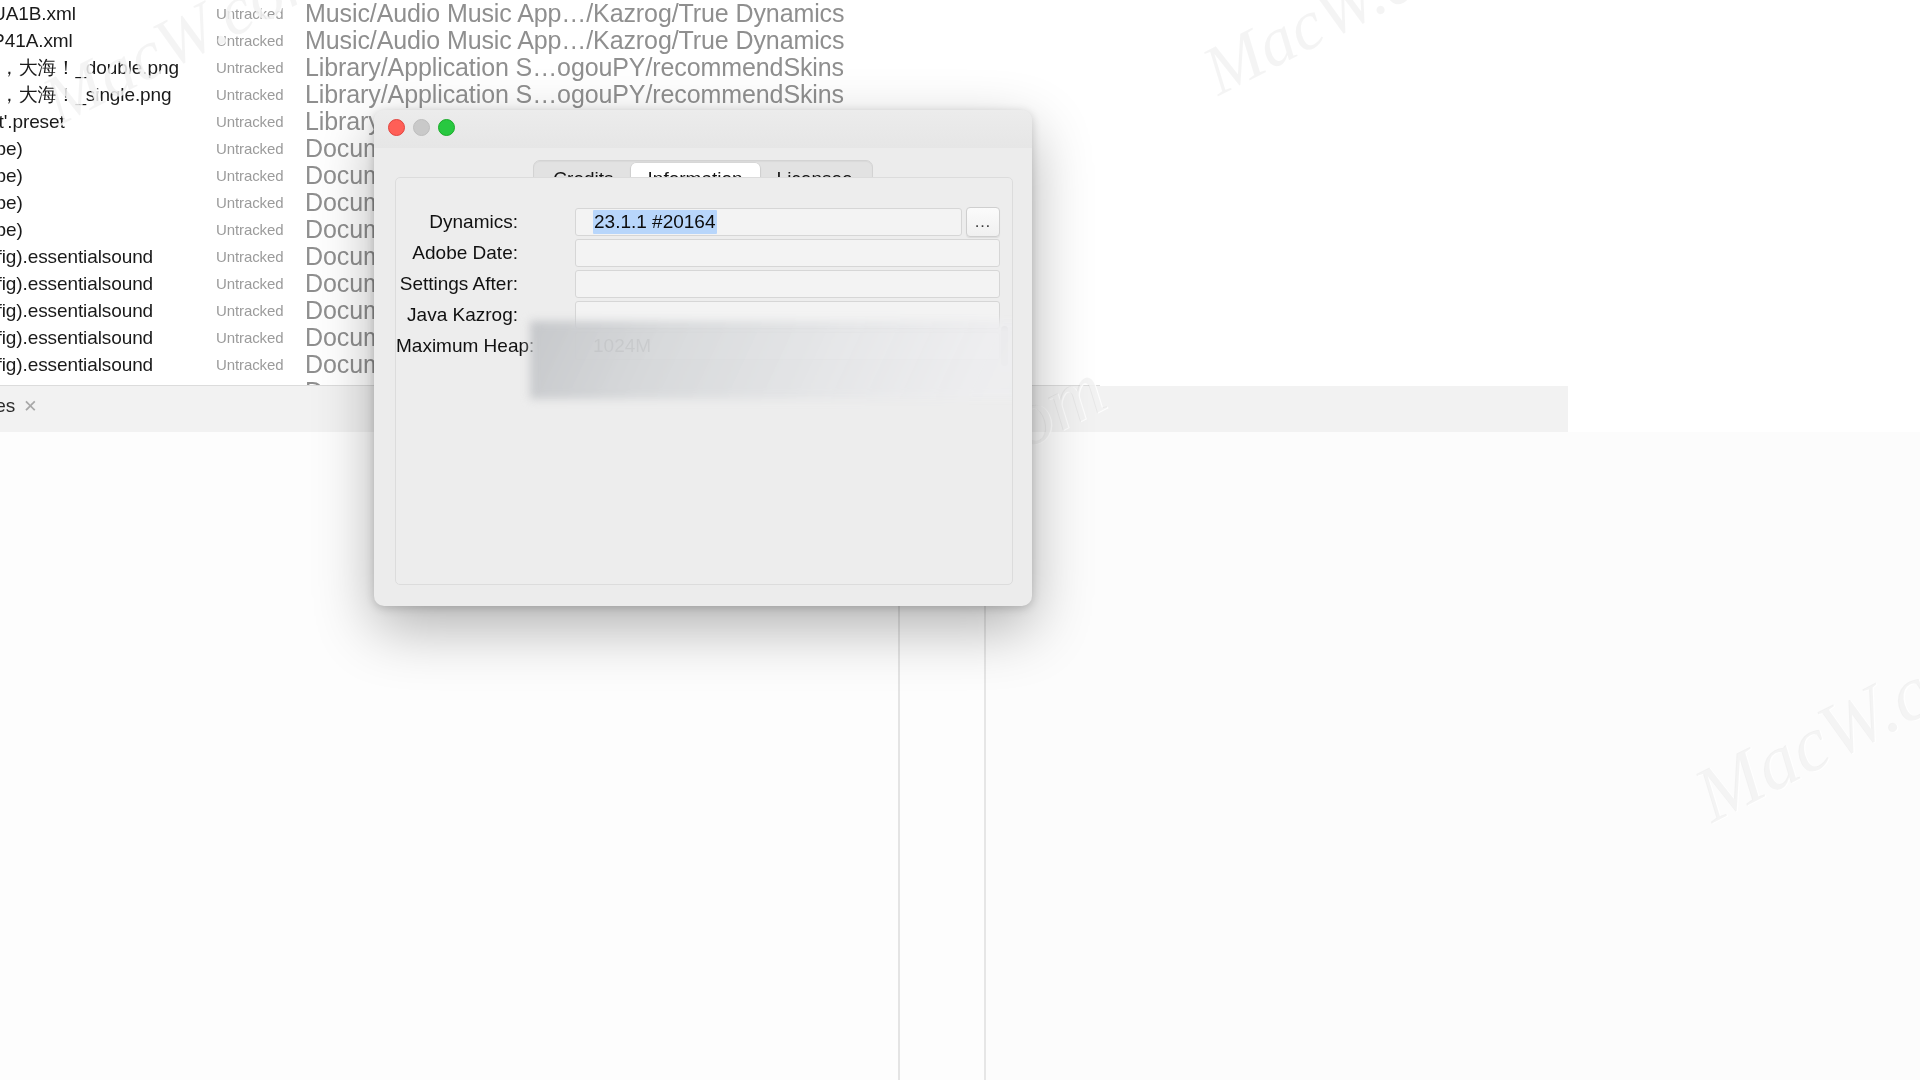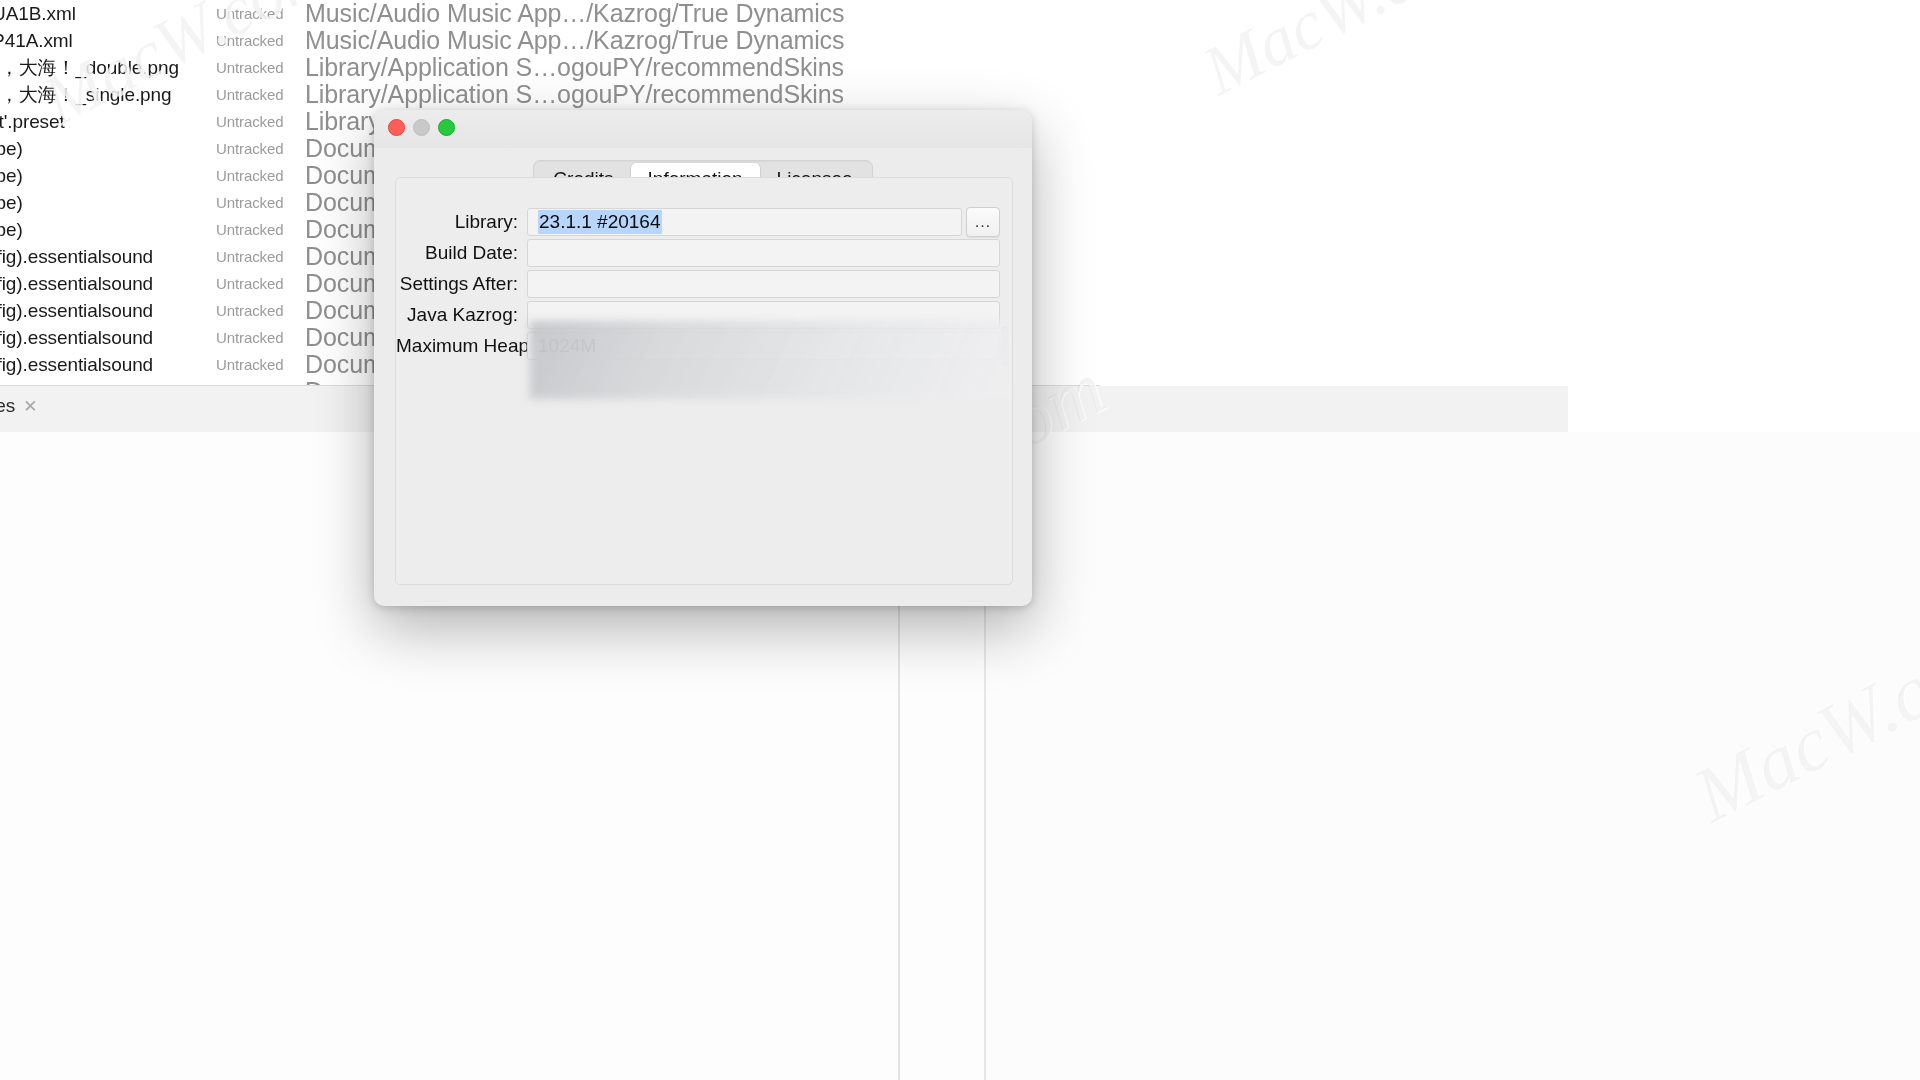--- a/index.html
+++ b/index.html
@@ -148,23 +148,23 @@
   .row-label {
     width: 122px; text-align: right; padding-right: 9px;
     font-size: 19px; color: #111111; white-space: nowrap;
   }
   .row-field {
     flex: 1; margin-right: 12px; height: 26px;
     background: #f3f3f3;
     border: 1px solid #d6d6d6;
     border-radius: 3px;
     display: flex; align-items: center;
-    padding: 0 10px;
+    padding: 0 17px;
     font-size: 19px; color: #0c0c0c;
-    overflow: hidden; white-space: nowrap;
+    overflow: hidden; white-space: nowrap; margin-left: 48px;
   }
   .row-field.narrow { margin-right: 4px; }
   .sel {
     background: #b8d6fb; padding: 1px 1px; border-radius: 1px;
   }
   .ellipsis-btn {
     width: 32px; height: 28px; margin-right: 12px;
     background: linear-gradient(#fbfbfb, #f0f0f0);
     border: 1px solid #cfcfcf; border-radius: 4px;
     display: flex; align-items: center; justify-content: center;
@@ -325,28 +325,28 @@
       <div class="tabgroup" id="tab-group">
           <div class="tab">Credits</div>
           <div class="tab active">Information</div>
           <div class="tab">Licensee</div>
         </div>
     </div>
 
     <div class="content-box">
       <div class="form-area" id="form-area">
           <div class="form-row">
-            <div class="row-label">Library:</div>
+            <div class="row-label">Dynamics:</div>
             <div class="row-field narrow">
               <span class="sel">23.1.1 #20164</span>
             </div>
             <div class="ellipsis-btn">…</div>
           </div>
           <div class="form-row">
-            <div class="row-label">Build Date:</div>
+            <div class="row-label">Adobe Date:</div>
             <div class="row-field"></div>
           </div>
           <div class="form-row">
             <div class="row-label">Settings After:</div>
             <div class="row-field"></div>
           </div>
           <div class="form-row">
             <div class="row-label">Java Kazrog:</div>
             <div class="row-field"></div>
           </div>

